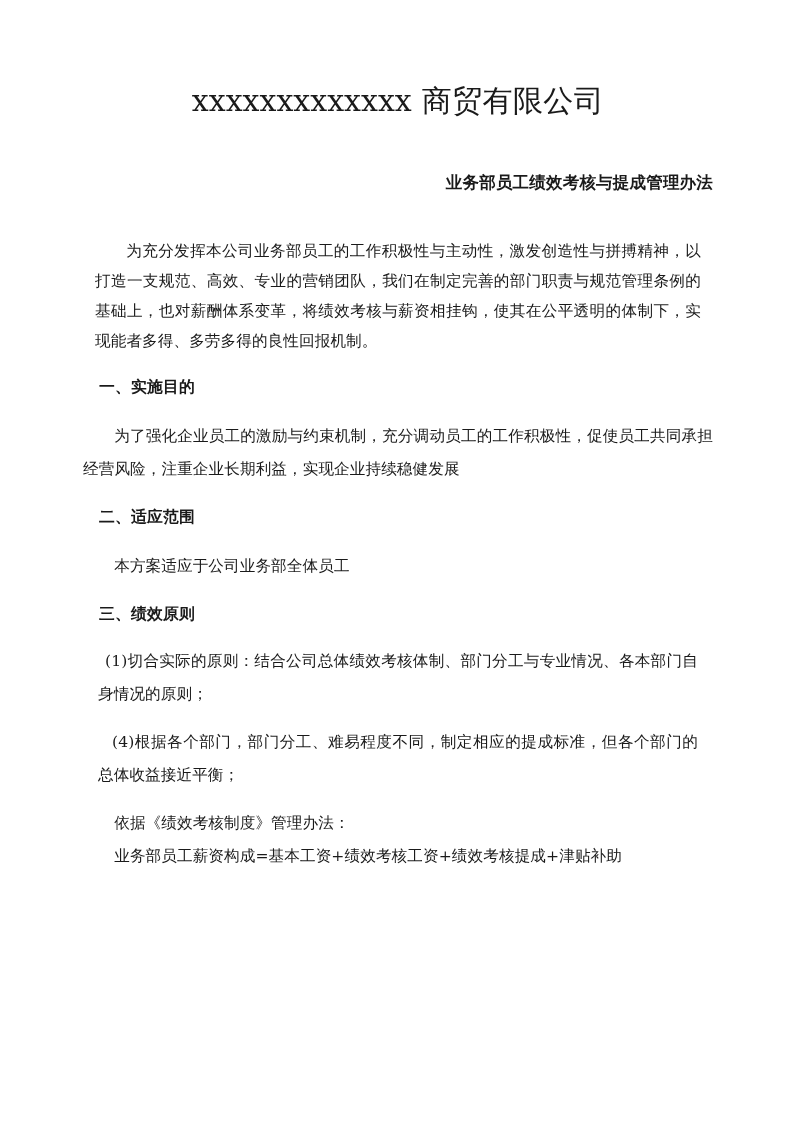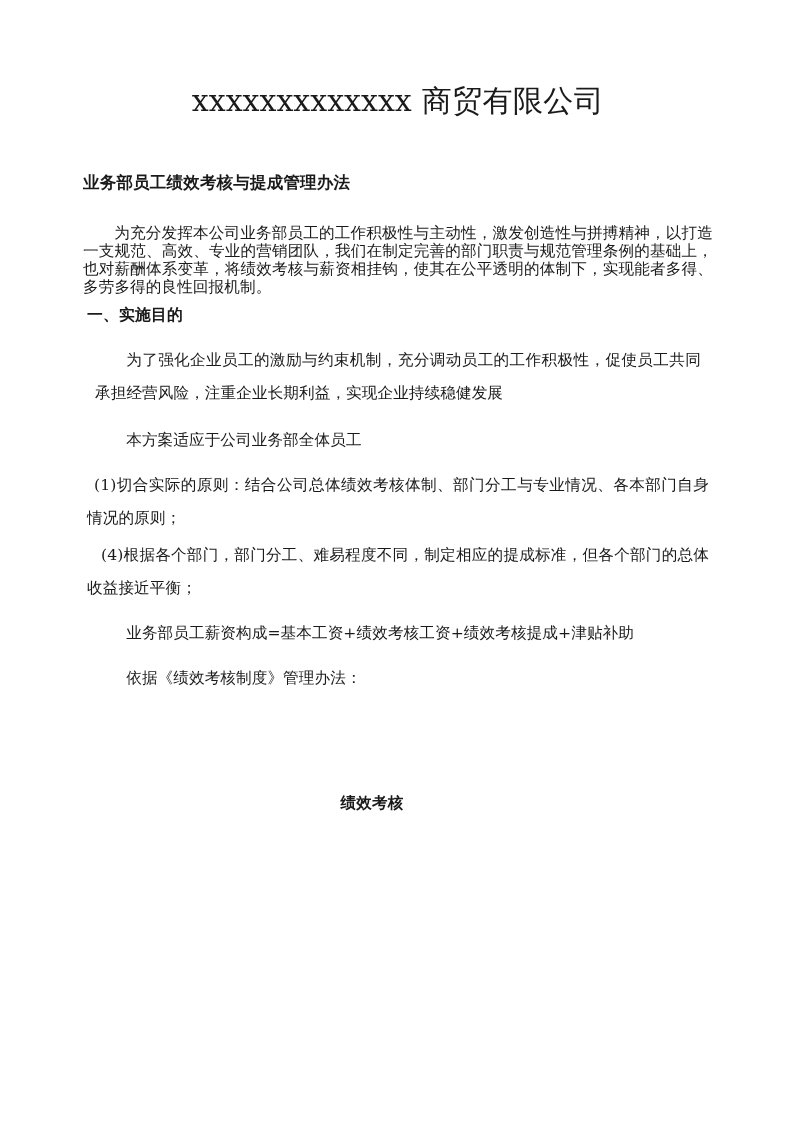--- a/index.html
+++ b/index.html
@@ -39,61 +39,61 @@
     white-space: pre;
   }
   .doc-title .latin {
     font-family: "DejaVu Serif", "Liberation Serif", serif;
     letter-spacing: 0px;
   }
 
   .doc-subtitle {
     margin: 0;
     padding-top: 52px;
-    text-align: left;
+    text-align: right;
     font-family: "DejaVu Sans", "Liberation Sans", sans-serif;
     font-size: 16.5px;
     font-weight: bold;
     letter-spacing: 0.2px;
   }
 
   
   .intro {
-    margin: 0;
+    margin: 12px;
     padding-top: 30px;
     font-size: 15.6px;
-    line-height: 18px;
+    line-height: 30px;
     text-align: justify;
     text-justify: inter-ideograph;
     text-indent: 2em;
     letter-spacing: 0.1px;
   }
 
   .h-section {
-    margin: 4px;
+    margin: 16px;
     font-family: "DejaVu Sans", "Liberation Sans", sans-serif;
     font-size: 15.8px;
     font-weight: bold;
     line-height: 30px;
     letter-spacing: 0.2px;
   }
 
   .para {
-    margin: 12px;
+    margin: 0;
     font-size: 15.6px;
     line-height: 33px;
     text-align: justify;
     text-justify: inter-ideograph;
     text-indent: 2em;
     letter-spacing: 0.1px;
   }
   .para.tight-top { padding-top: 2px; }
 
   .clause {
-    margin: 4px;
+    margin: 15px;
     font-size: 15.6px;
     line-height: 33px;
     text-align: justify;
     text-justify: inter-ideograph;
     text-indent: 0.45em;
     letter-spacing: 0.1px;
   }
   .clause.wide-indent { text-indent: 0.9em; }
 
   .sub-heading {
@@ -129,27 +129,29 @@
 
     <h1 class="doc-title"><span class="latin">xxxxxxxxxxxxx</span><span> 商贸有限公司</span></h1>
 
     <h2 class="doc-subtitle">业务部员工绩效考核与提成管理办法</h2>
 
     <p class="intro">为充分发挥本公司业务部员工的工作积极性与主动性，激发创造性与拼搏精神，以打造一支规范、高效、专业的营销团队，我们在制定完善的部门职责与规范管理条例的基础上，也对薪酬体系变革，将绩效考核与薪资相挂钩，使其在公平透明的体制下，实现能者多得、多劳多得的良性回报机制。</p>
 
     <h3 class="h-section">一、实施目的</h3>
     <p class="para tight-top">为了强化企业员工的激励与约束机制，充分调动员工的工作积极性，促使员工共同承担经营风险，注重企业长期利益，实现企业持续稳健发展</p>
 
+    <h3 class="h-section">二、适应范围</h3>
     <p class="para tight-top">本方案适应于公司业务部全体员工</p>
 
+    <h3 class="h-section">三、绩效原则</h3>
     <p class="clause">(1)切合实际的原则：结合公司总体绩效考核体制、部门分工与专业情况、各本部门自身情况的原则；</p>
     <p class="clause wide-indent">(4)根据各个部门，部门分工、难易程度不同，制定相应的提成标准，但各个部门的总体收益接近平衡；</p>
 
+    <p class="para">依据《绩效考核制度》管理办法：</p>
     <p class="para">业务部员工薪资构成=基本工资+绩效考核工资+绩效考核提成+津贴补助</p>
-    <p class="para">依据《绩效考核制度》管理办法：</p>
 
     <div class="gap-lg"></div>
 
     <h3 class="sub-heading">绩效考核</h3>
     <div class="gap-sm"></div>
 
   </div>
 
   <div class="page-number">1</div>
 </div>

